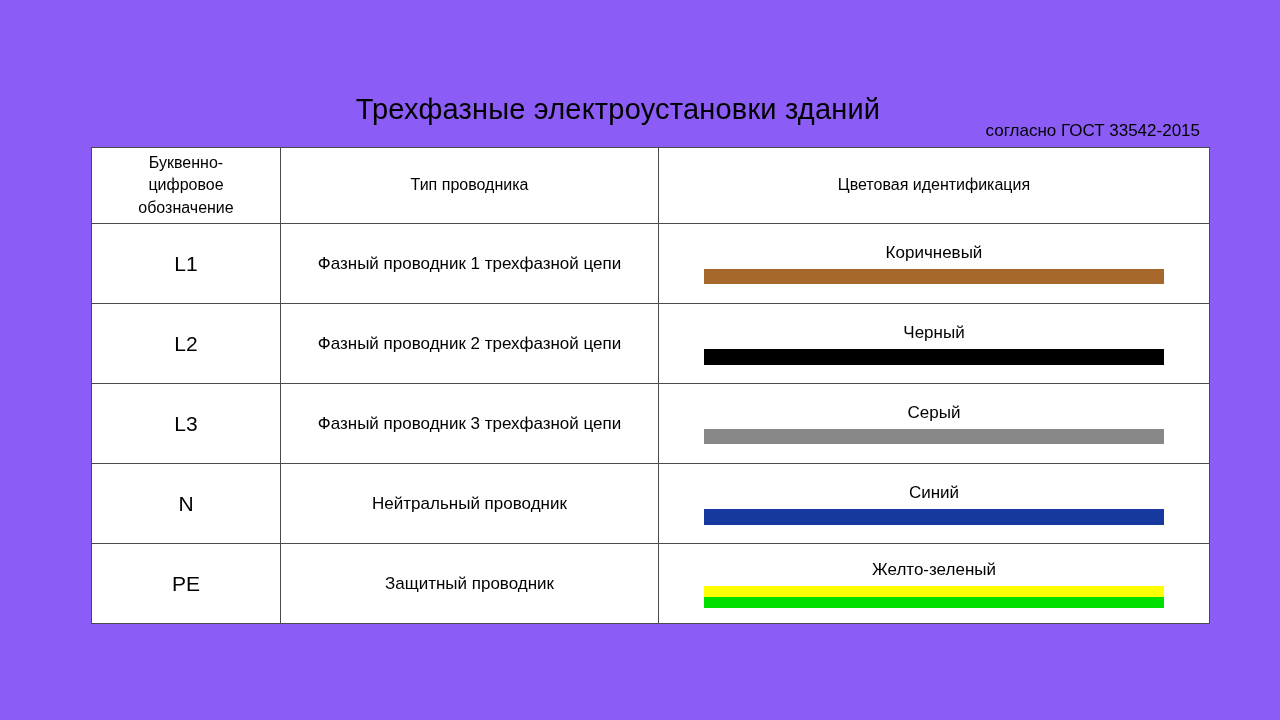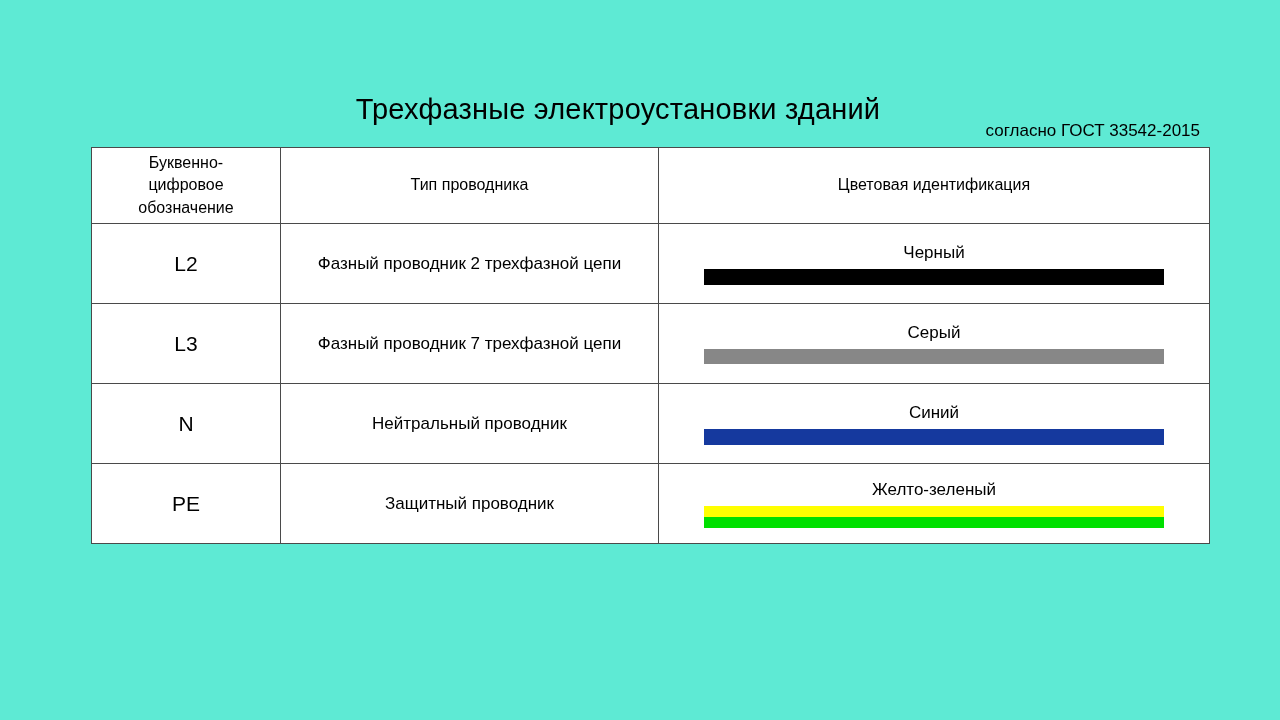--- a/index.html
+++ b/index.html
@@ -6,21 +6,21 @@
     margin: 0;
     padding: 0;
     background: #ffffff;
     font-family: "Liberation Sans", sans-serif;
     color: #000000;
   }
   .stage {
     position: relative;
     width: 1280px;
     height: 720px;
-    background: #5eead4;
+    background: #8b5cf6;
     overflow: hidden;
   }
   .title {
     position: absolute;
     top: 93px;
     left: 0;
     width: 1236px;
     text-align: center;
     font-size: 29px;
     letter-spacing: 0.2px;
@@ -101,30 +101,38 @@
       <tr class="hdr">
         <th>
           <span class="hdr-wrap">Буквенно-цифровое обозначение</span>
         </th>
         <th>Тип проводника</th>
         <th>Цветовая идентификация</th>
       </tr>
     </thead>
     <tbody>
       <tr class="row">
+        <td class="code">L1</td>
+        <td class="type">Фазный проводник 1 трехфазной цепи</td>
+        <td class="colorcell">
+          <div class="color-label">Коричневый</div>
+          <div class="color-bar" style="background: rgb(165, 104, 42); height: 15px;"></div>
+        </td>
+      </tr>
+      <tr class="row">
         <td class="code">L2</td>
         <td class="type">Фазный проводник 2 трехфазной цепи</td>
         <td class="colorcell">
           <div class="color-label">Черный</div>
           <div class="color-bar" style="background: rgb(0, 0, 0); height: 16px;"></div>
         </td>
       </tr>
       <tr class="row">
         <td class="code">L3</td>
-        <td class="type">Фазный проводник 7 трехфазной цепи</td>
+        <td class="type">Фазный проводник 3 трехфазной цепи</td>
         <td class="colorcell">
           <div class="color-label">Серый</div>
           <div class="color-bar" style="background: rgb(135, 135, 135); height: 15px;"></div>
         </td>
       </tr>
       <tr class="row">
         <td class="code">N</td>
         <td class="type">Нейтральный проводник</td>
         <td class="colorcell">
           <div class="color-label">Синий</div>

